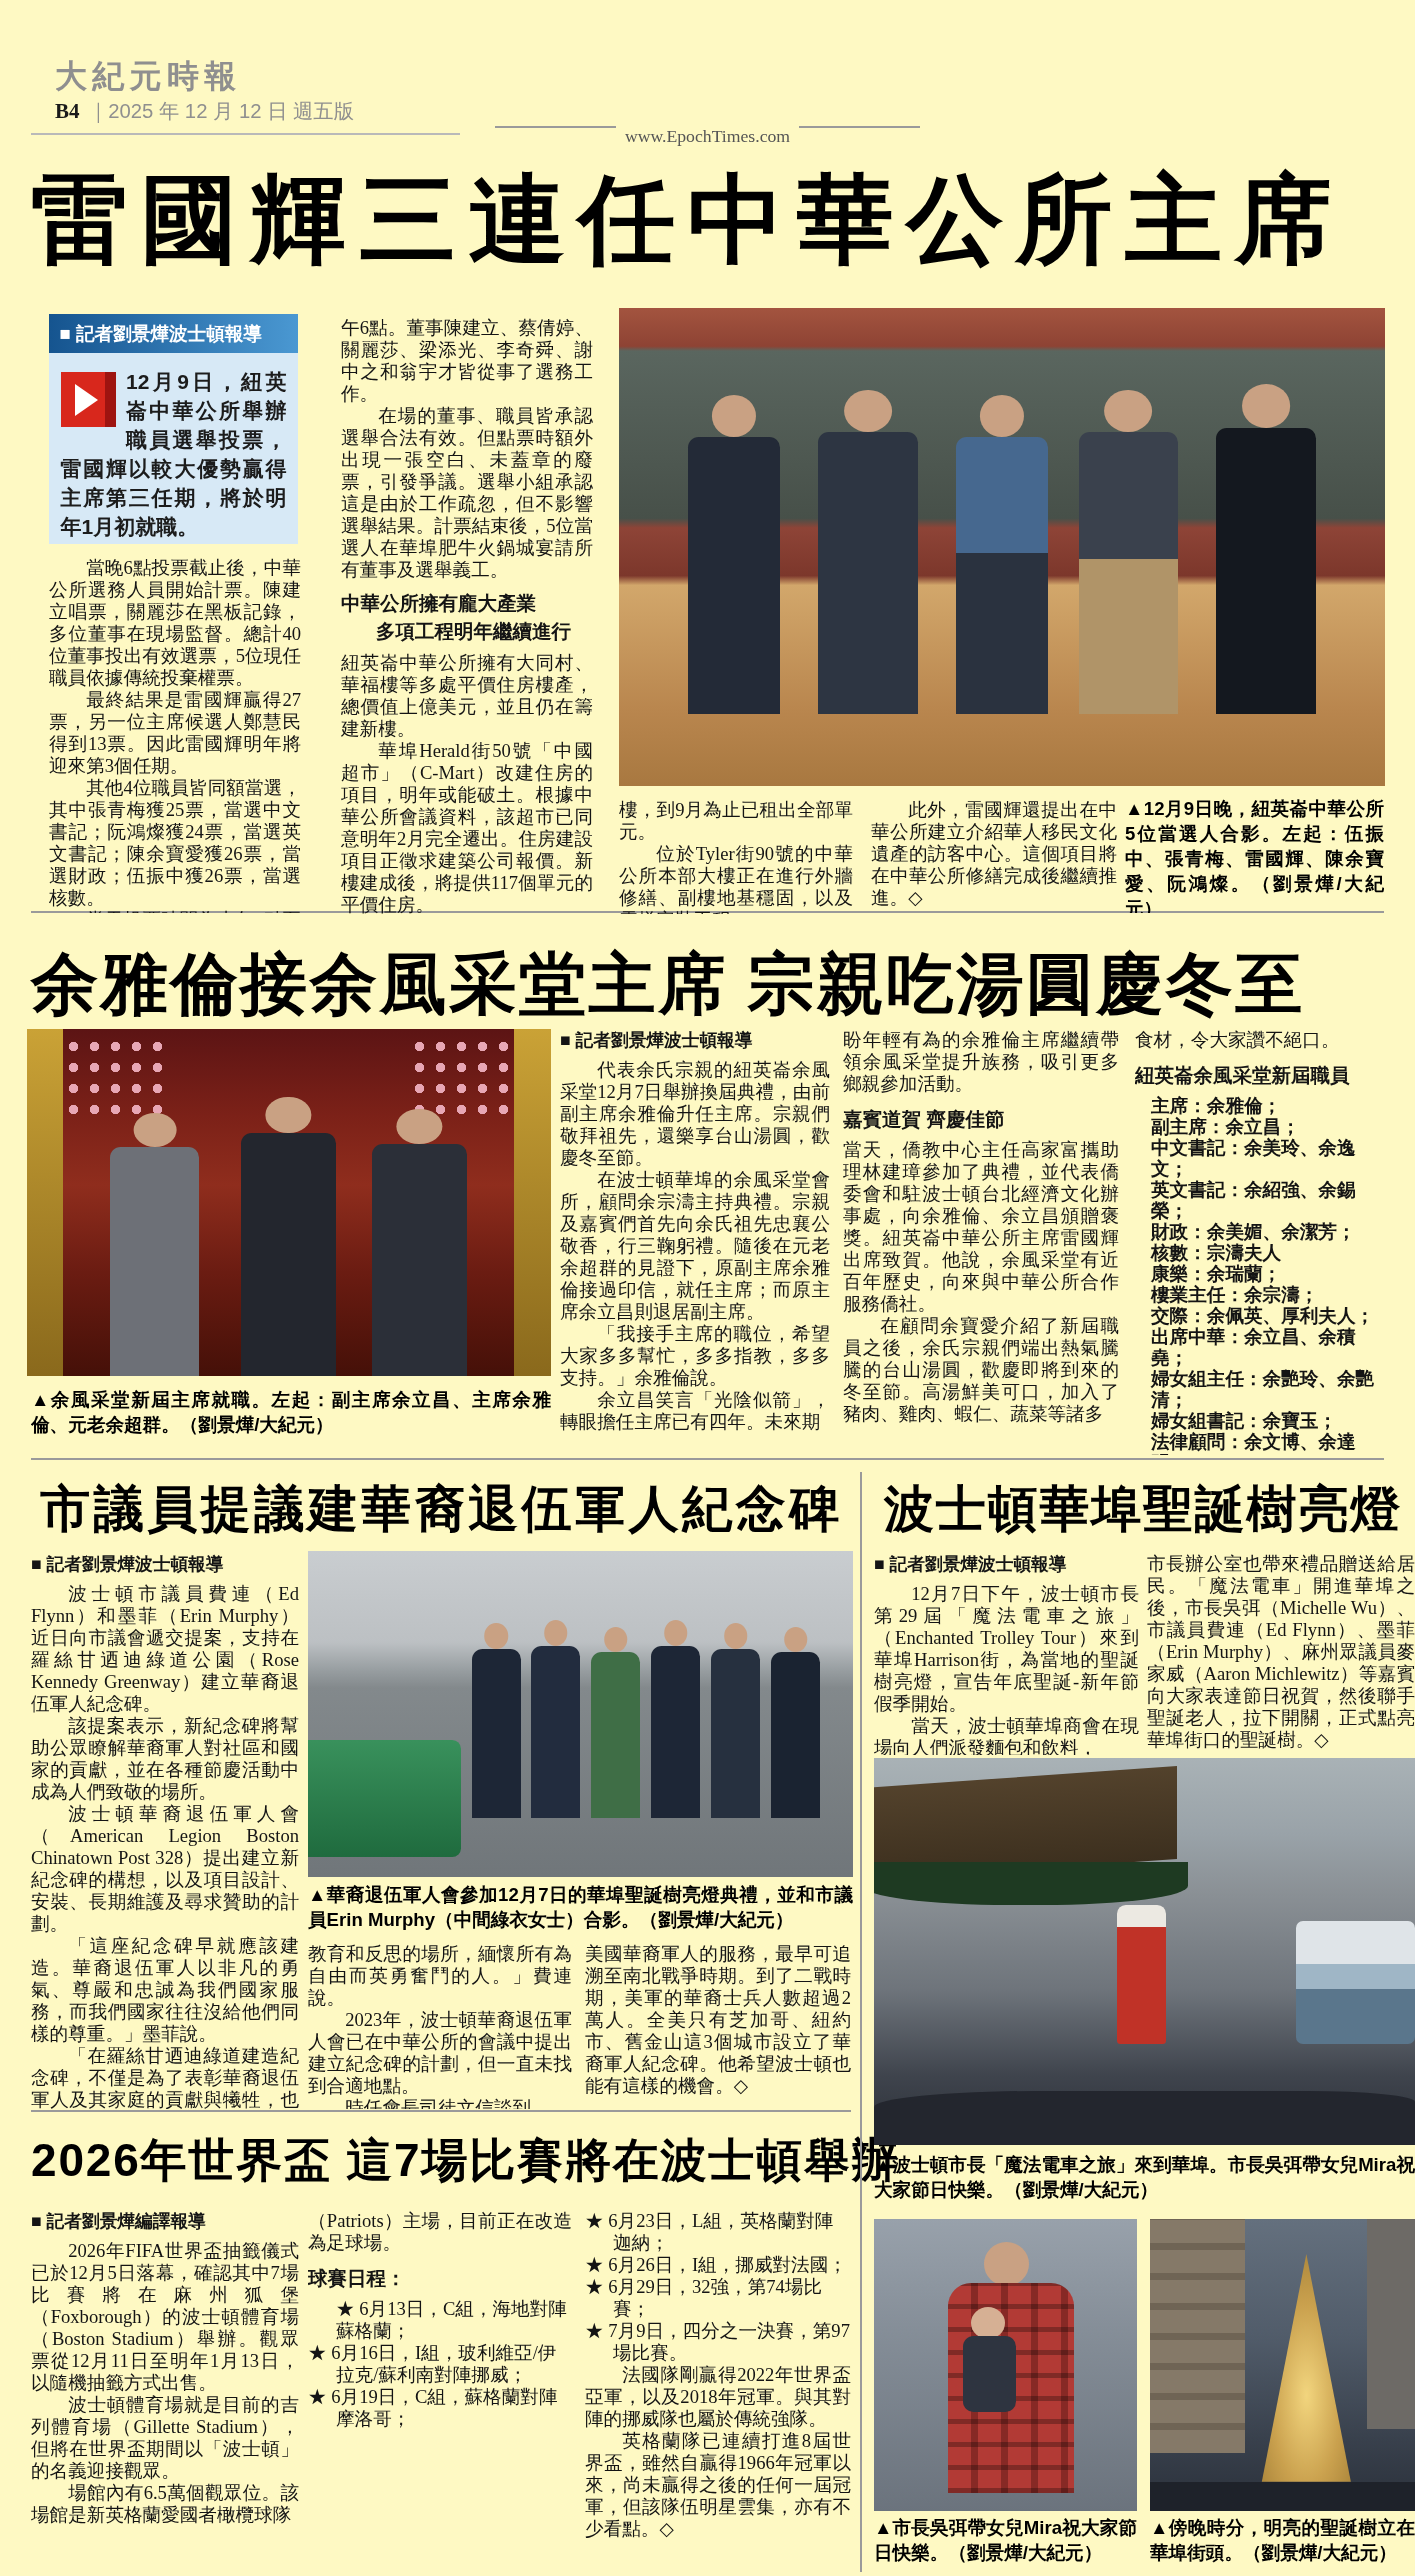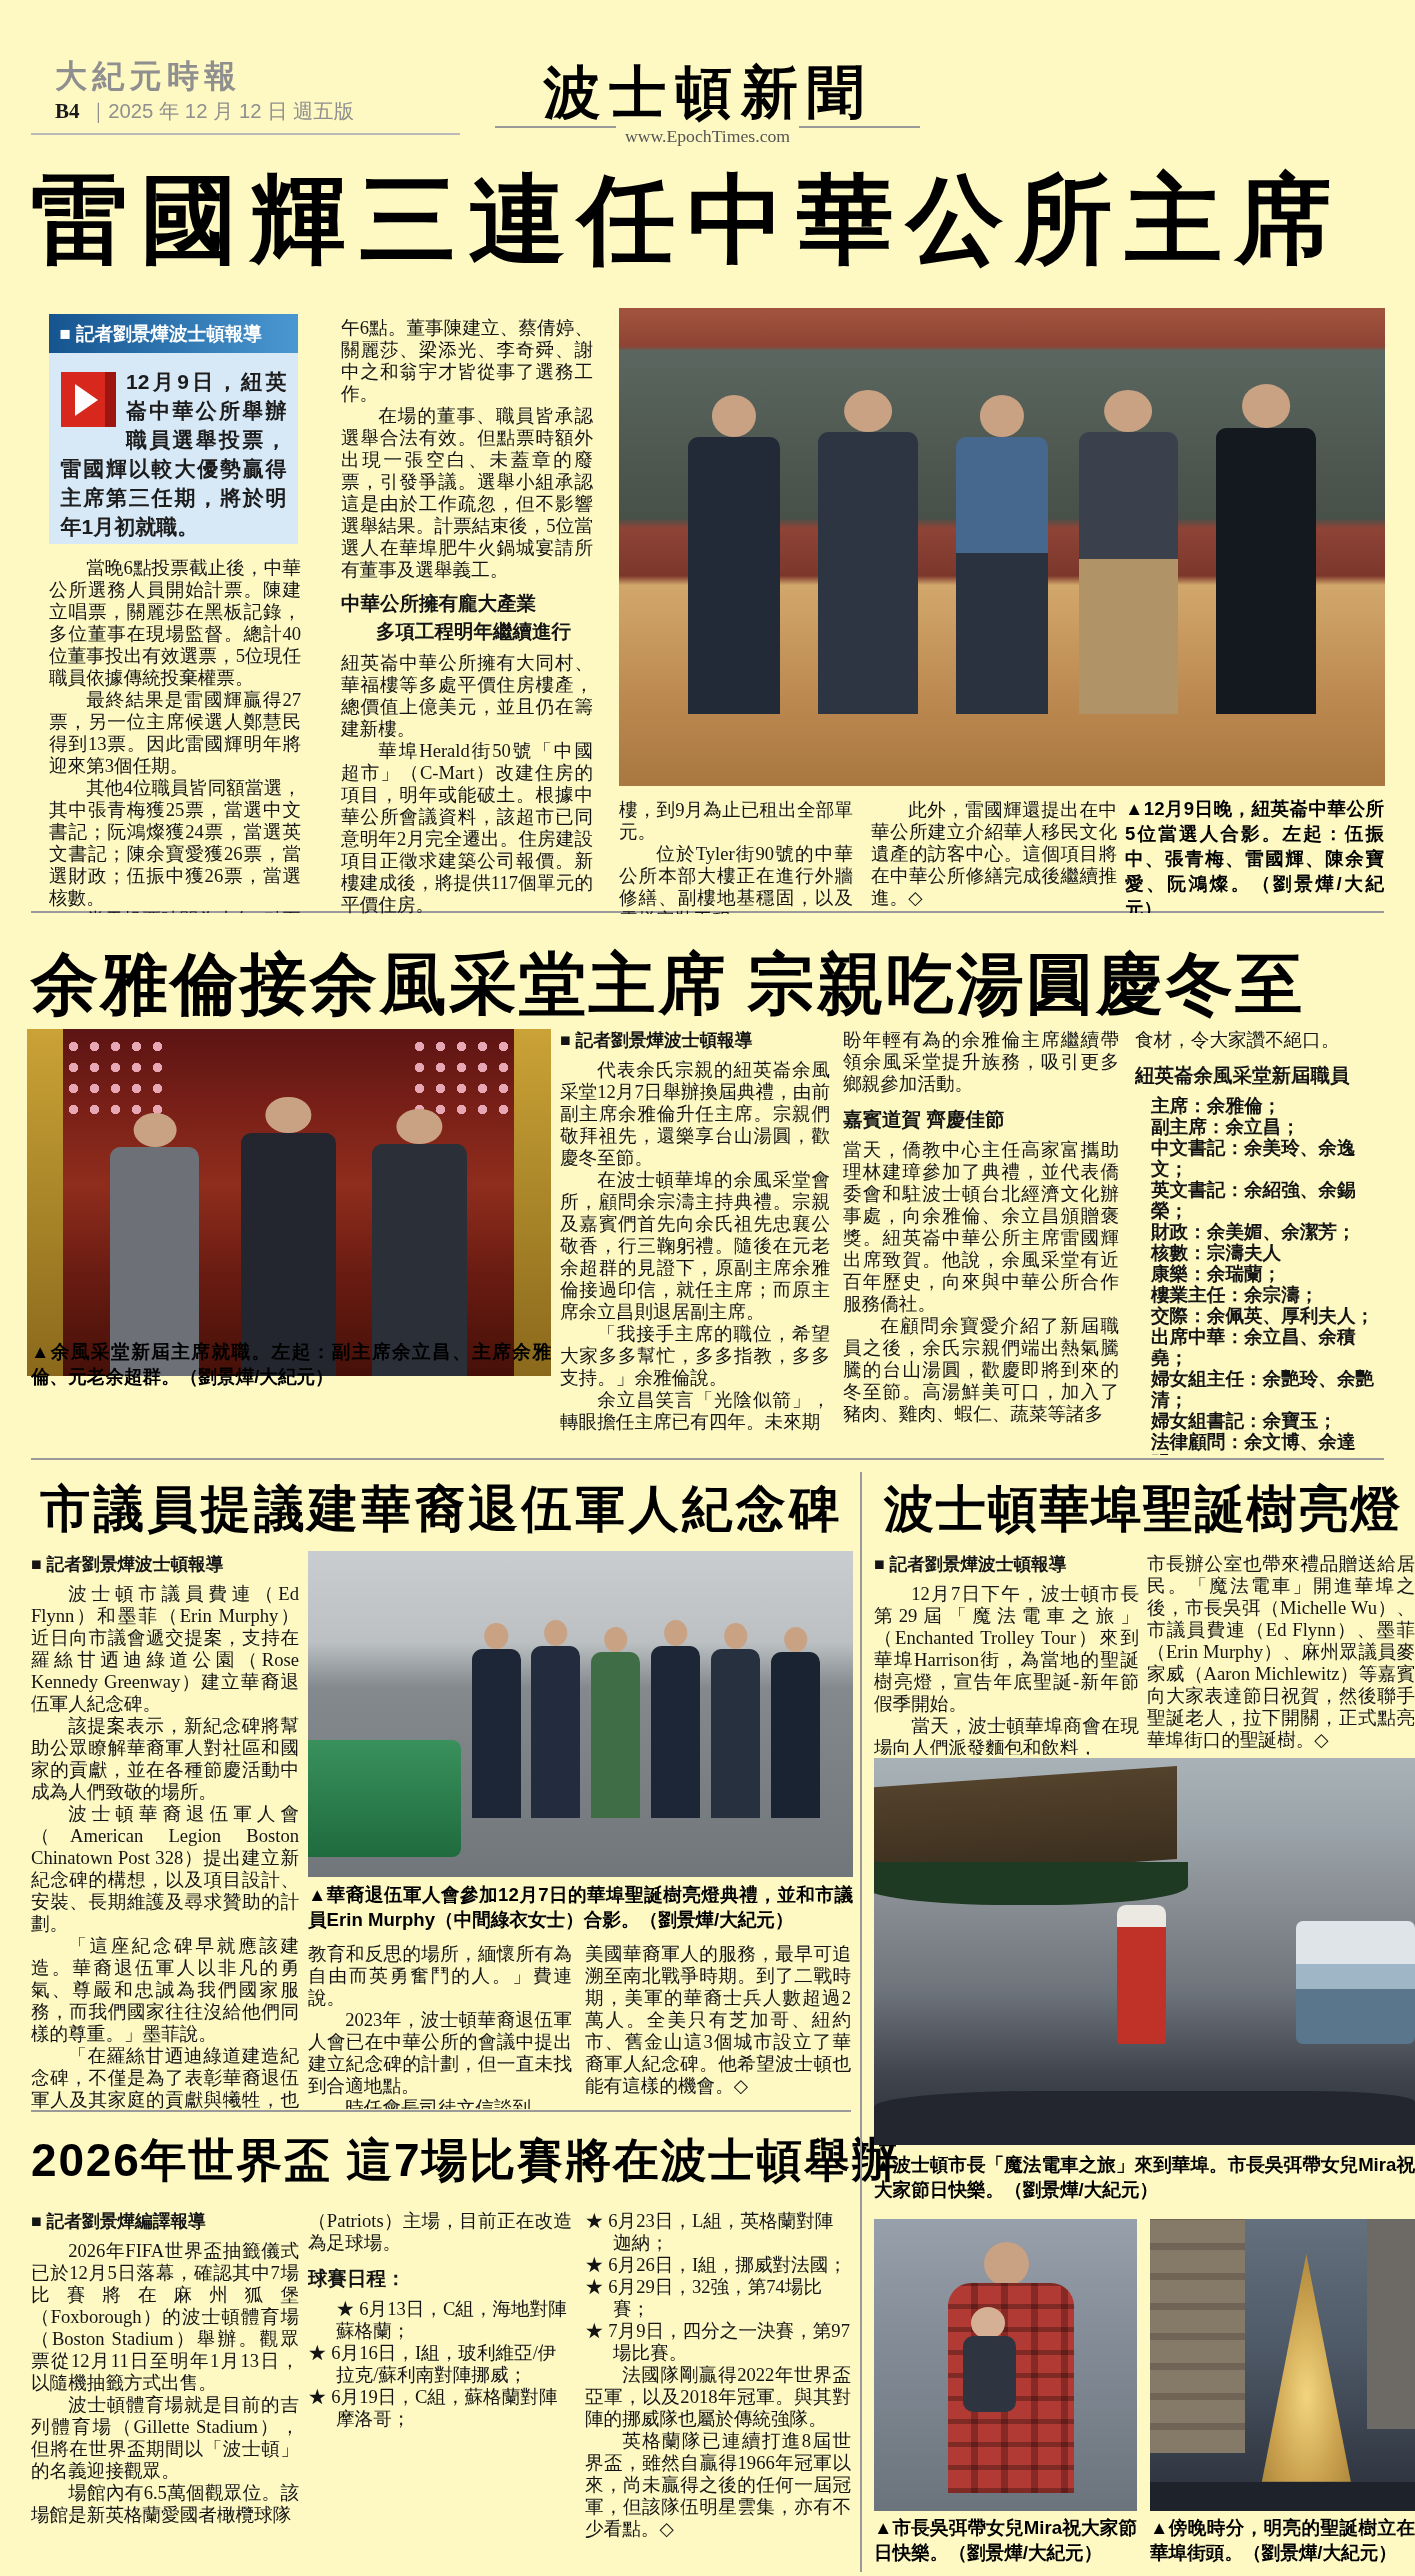--- a/index.html
+++ b/index.html
@@ -107,21 +107,21 @@
   
   #a1c1{left:49px;top:557px;width:252px;height:356px;}
   #a1c2{left:341px;top:317px;width:252px;height:598px;}
   #a1c3{left:619px;top:799px;width:234px;height:115px;}
   #a1c4{left:871px;top:799px;width:246px;height:115px;}
   #a1cap{left:1125px;top:796px;width:259px;height:117px;}
 
   #a2c1{left:560px;top:1029px;width:270px;height:426px;}
   #a2c2{left:843px;top:1029px;width:276px;height:426px;}
   #a2c3{left:1135px;top:1029px;width:249px;height:426px;}
-  #a2cap{left:31px;top:1339px;width:520px;height:53px;}
+  #a2cap{left:31px;top:1387px;width:520px;height:53px;}
 
   #a3c1{left:31px;top:1553px;width:268px;height:556px;}
   #a3cap{left:308px;top:1882px;width:545px;height:53px;}
   #a3c2{left:308px;top:1943px;width:264px;height:166px;}
   #a3c3{left:585px;top:1943px;width:266px;height:166px;}
 
   #a4c1{left:874px;top:1553px;width:265px;height:202px;}
   #a4c2{left:1147px;top:1553px;width:268px;height:203px;}
   #a4capmain{left:874px;top:2152px;width:541px;height:55px;}
   #a4capleft{left:874px;top:2515px;width:263px;height:55px;}
@@ -134,21 +134,20 @@
 </head>
 <body>
 
 <div class="page">
 
   <div class="abs" id="masthead">大紀元時報</div>
   <div class="abs" id="pageinfo">
     <span class="pno">B4</span><span class="pdate">｜2025 年 12 月 12 日 週五版</span>
   </div>
   <div class="abs hr" id="hdr-rule"></div>
-  <div class="abs" id="section-title">波士頓新聞</div>
   <div class="abs" id="site-line">
     <span>www.EpochTimes.com</span>
   </div>
 
   <div class="abs hl" id="h2">余雅倫接余風采堂主席 宗親吃湯圓慶冬至</div>
   <div class="abs hl" id="h1">雷國輝三連任中華公所主席</div>
   <div class="abs hl" id="h3">市議員提議建華裔退伍軍人紀念碑</div>
   <div class="abs hl" id="h4">波士頓華埠聖誕樹亮燈</div>
   <div class="abs hl" id="h5">2026年世界盃 這7場比賽將在波士頓舉辦</div>
 

